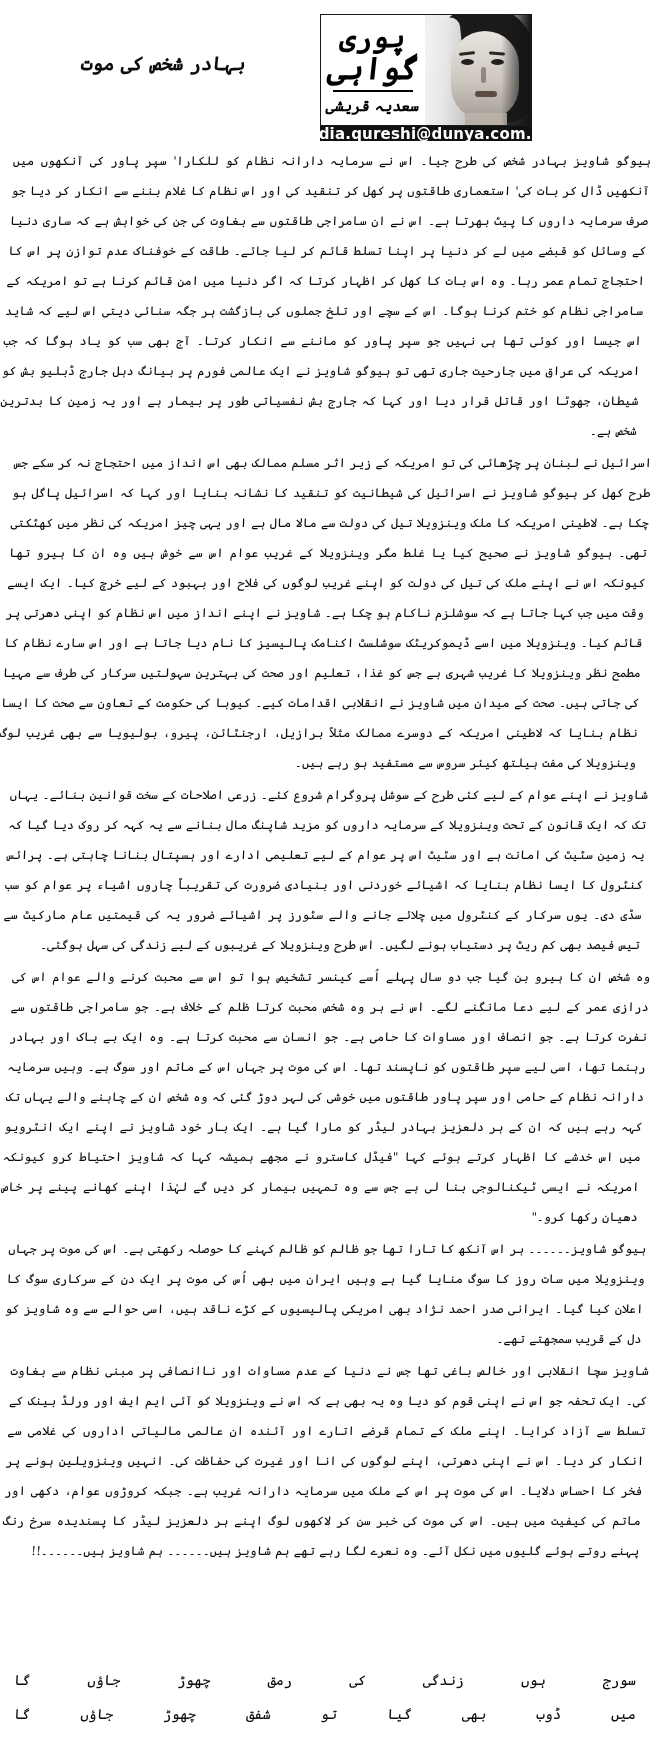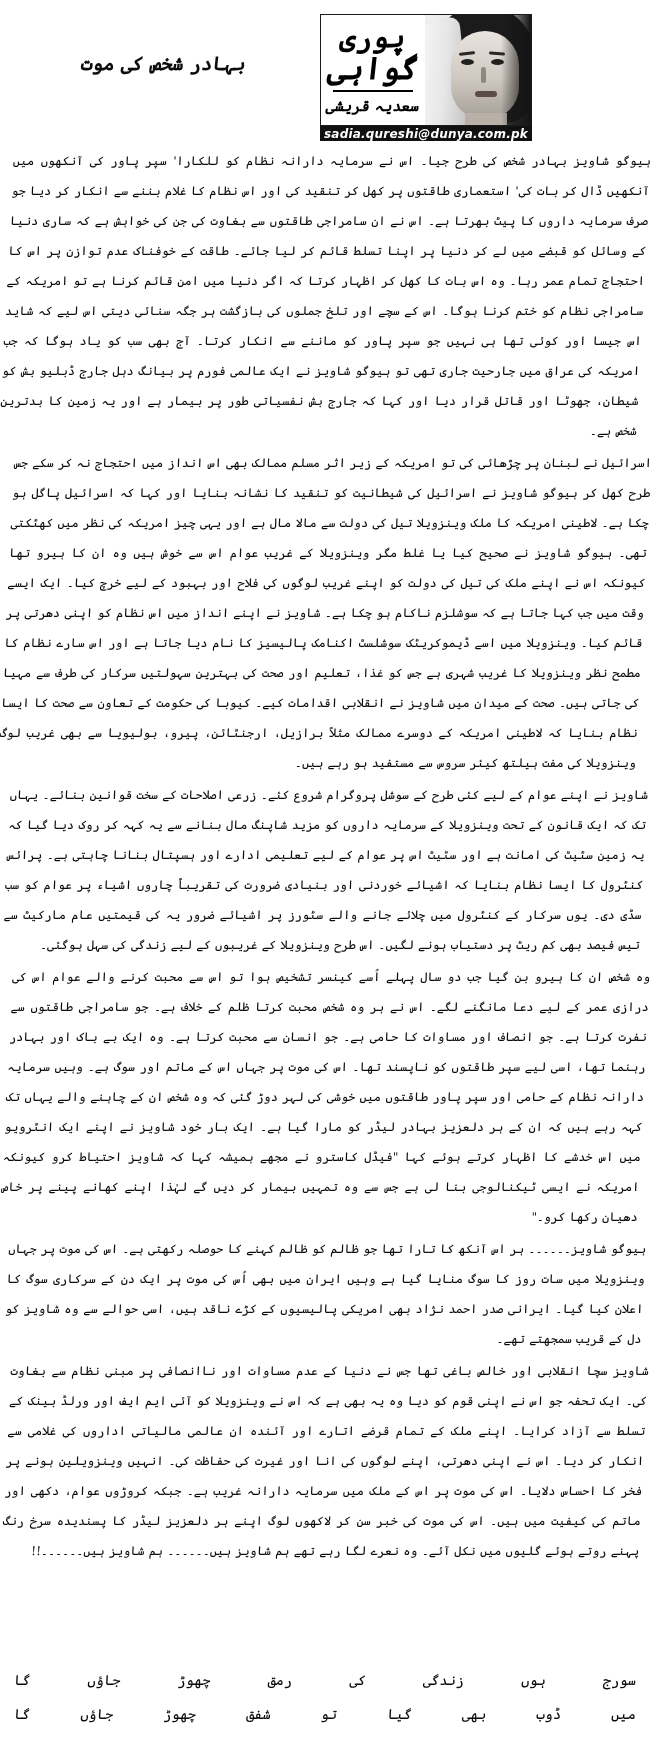--- a/index.html
+++ b/index.html
@@ -164,25 +164,24 @@
     height: 15px;
     background: #111111;
     color: #ffffff;
     display: flex;
     align-items: center;
     justify-content: center;
     box-sizing: border-box;
   }
   .email-band span {
     font-family: "DejaVu Sans", sans-serif;
-    font-size: 12px;
+    font-size: 15px;
     font-weight: bold;
     letter-spacing: .2px;
     white-space: nowrap;
-    font-style: italic;
   }
 
   .col-title {
     position: absolute;
     top: 52px;
     left: 0;
     width: 300px;
     text-align: right;
     padding-right: 54px;
     box-sizing: border-box;

